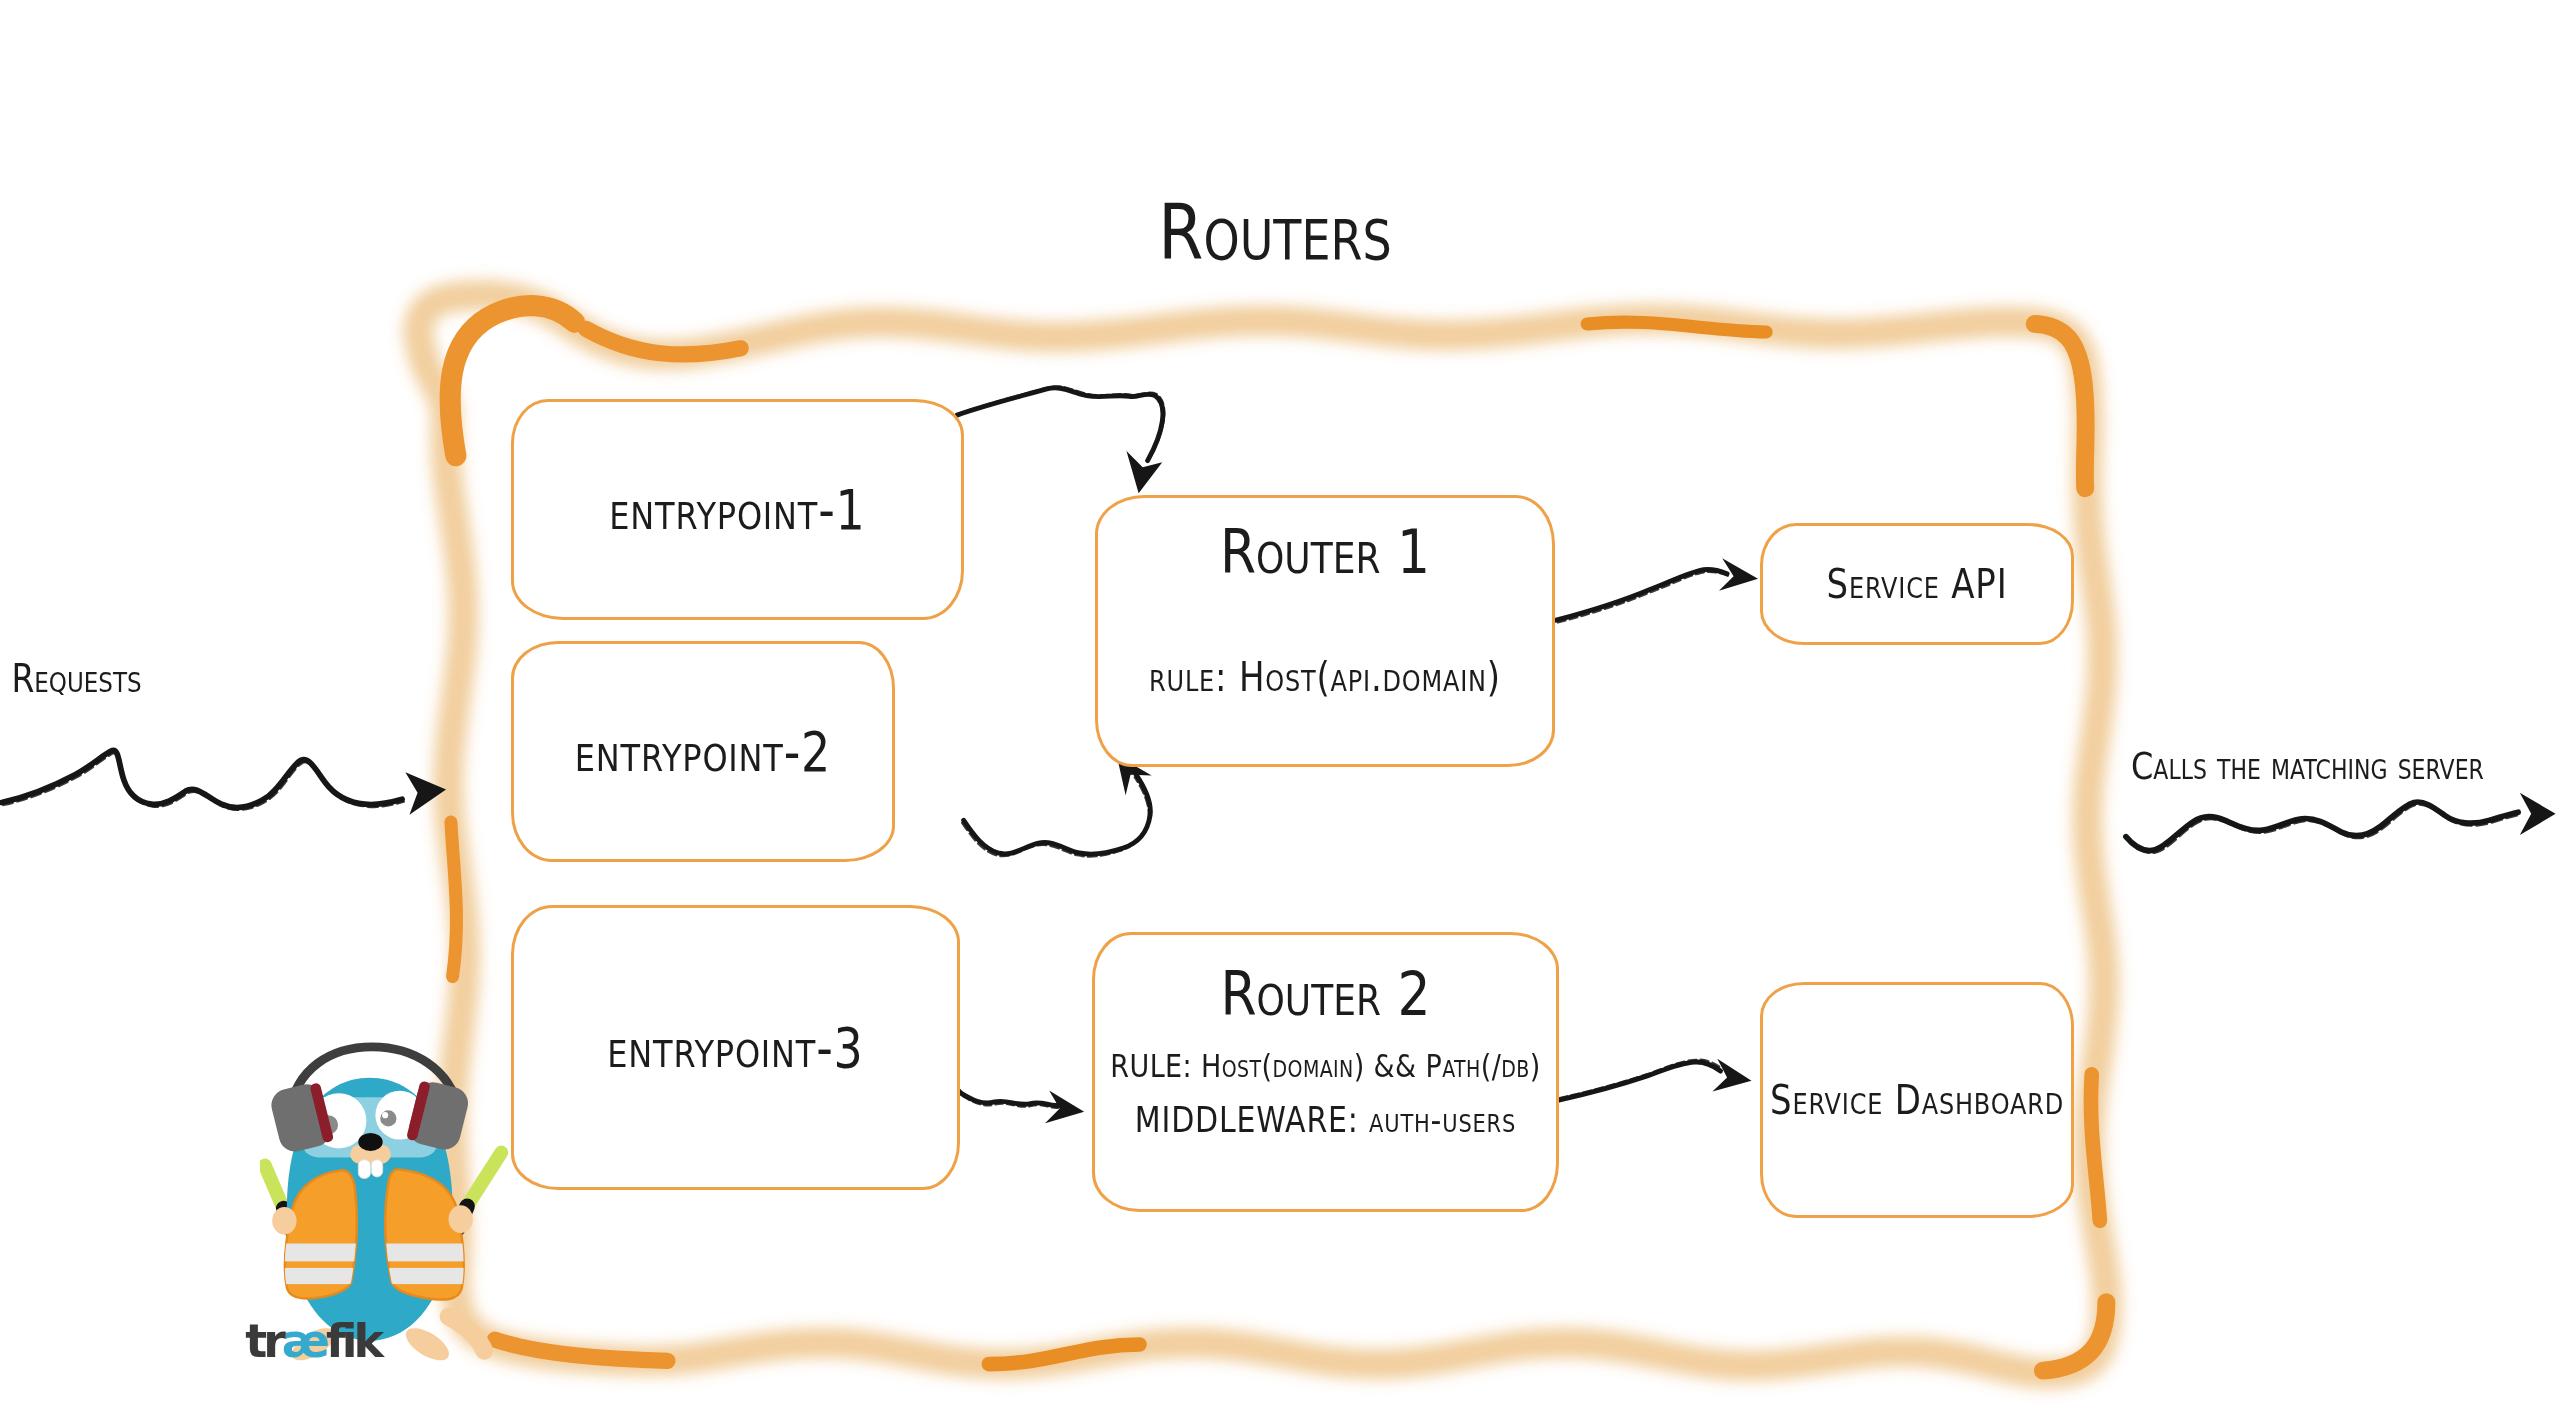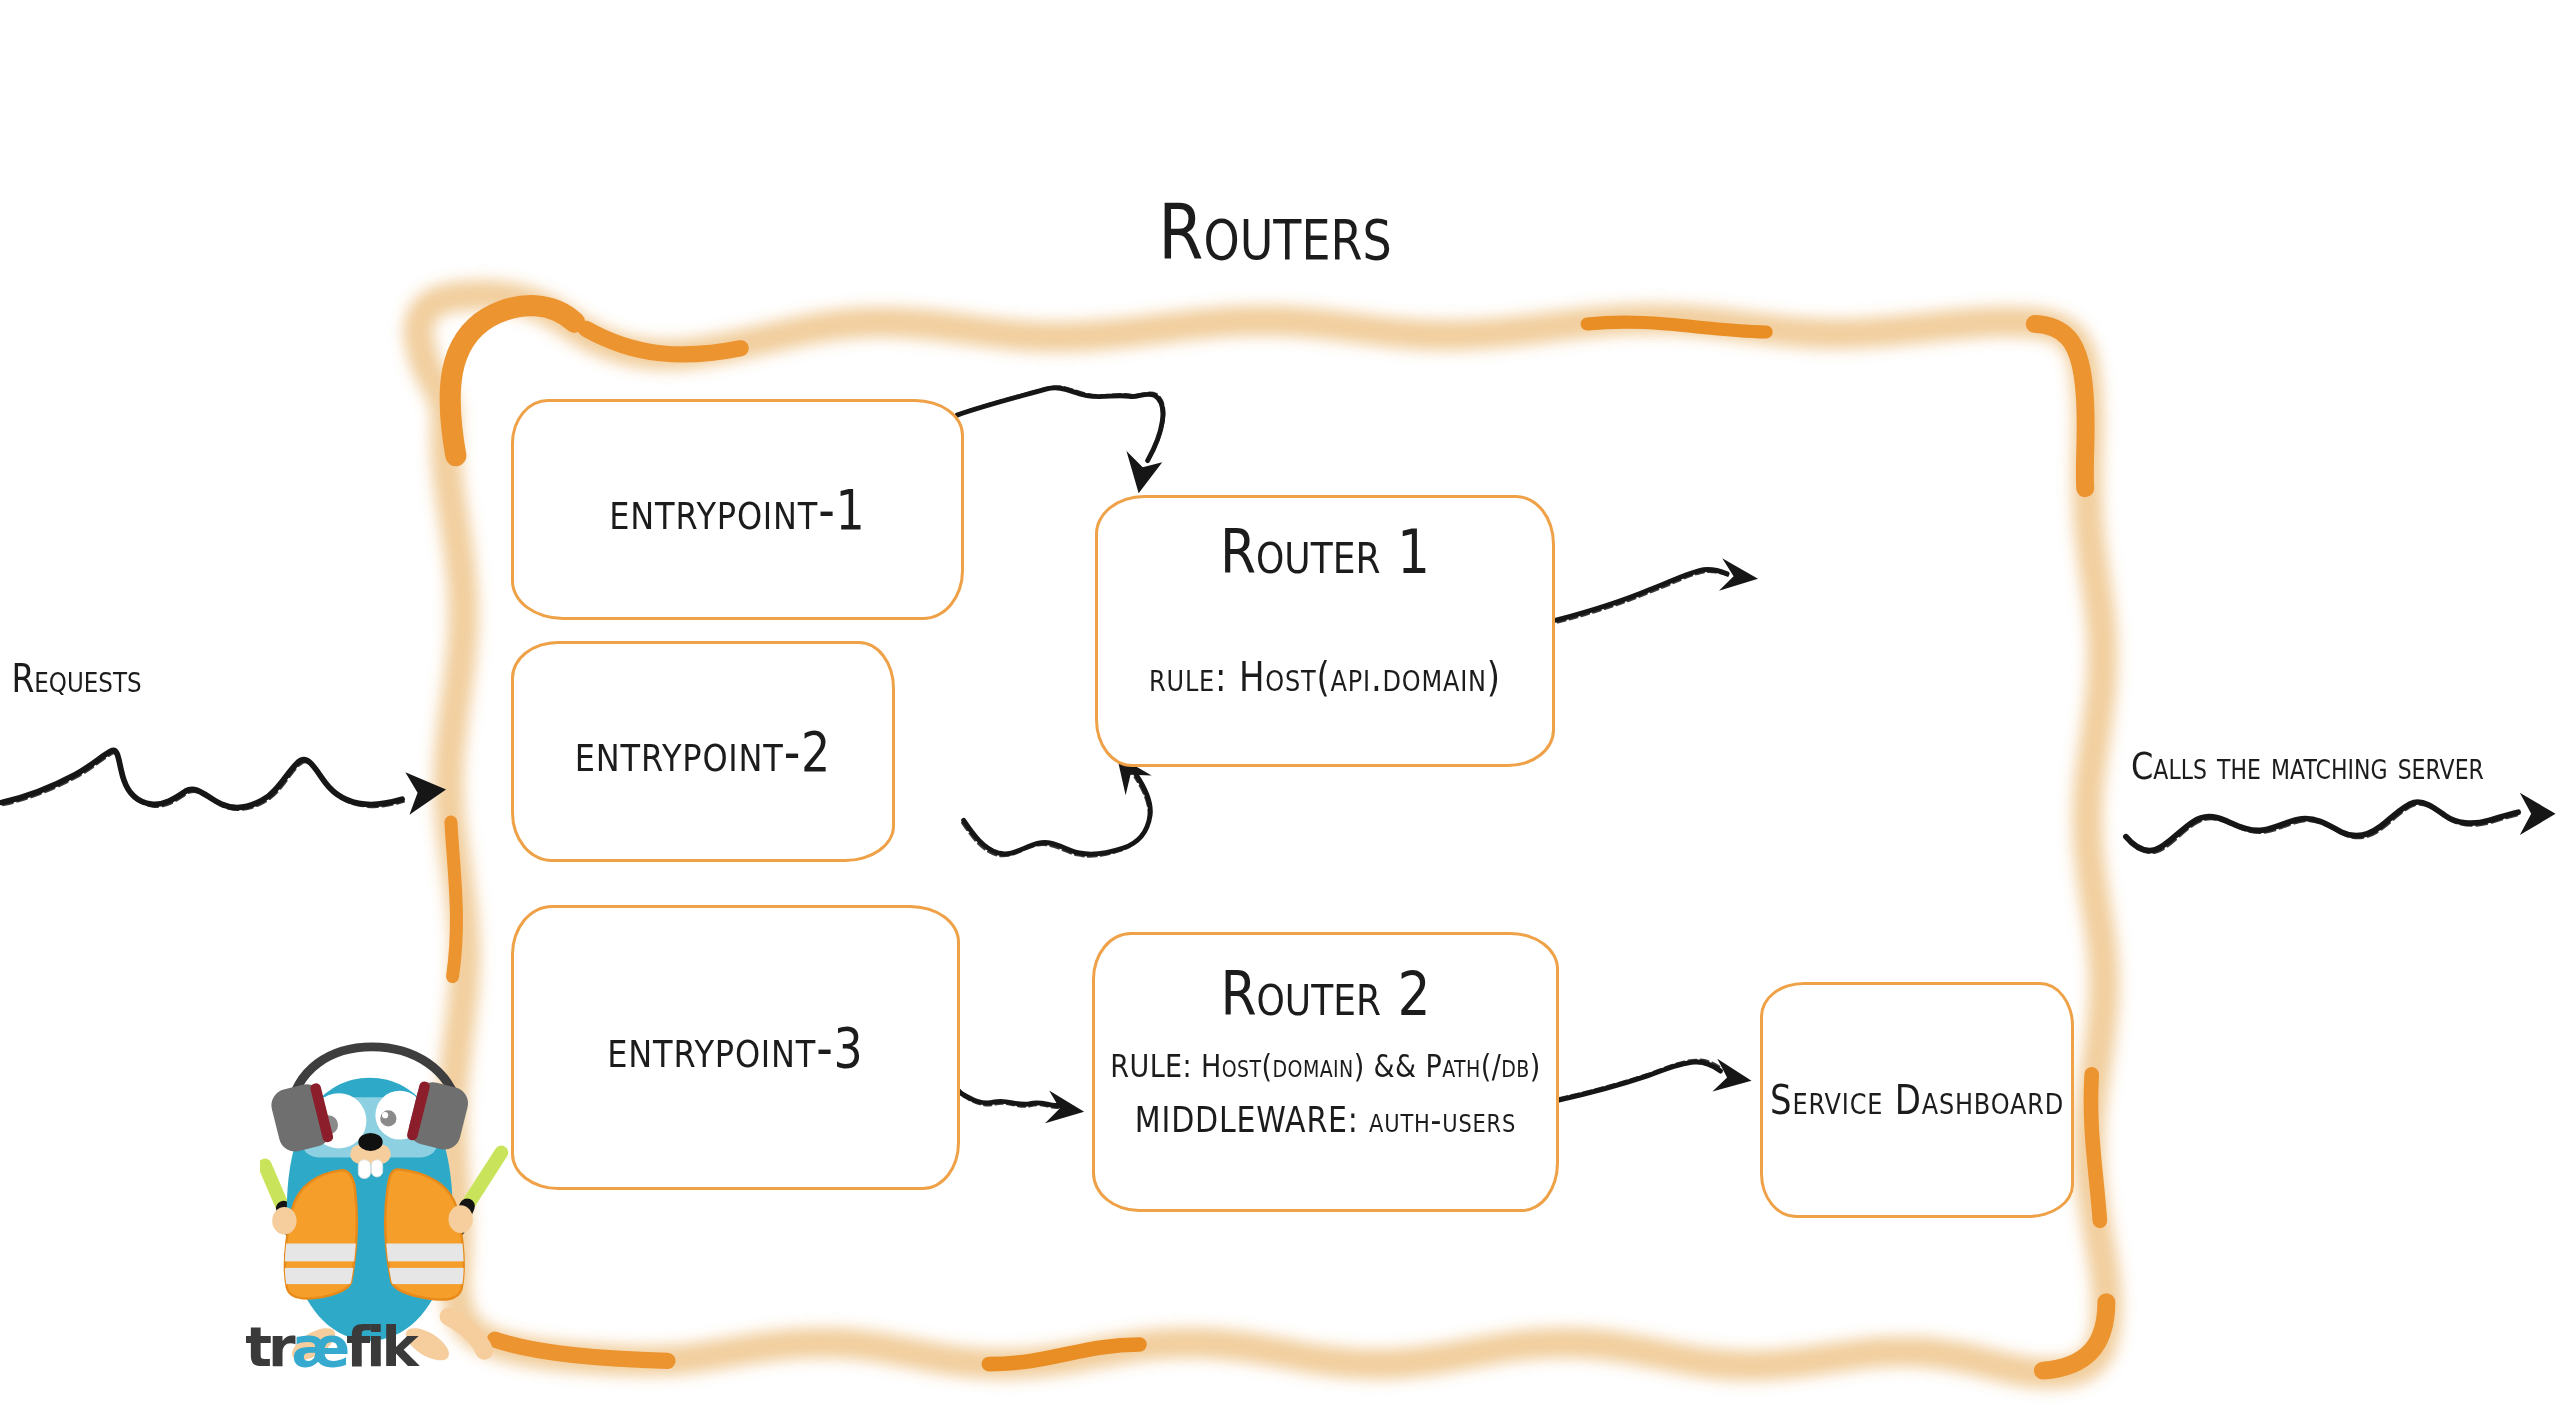--- a/index.html
+++ b/index.html
@@ -36,21 +36,21 @@
   .title{
     position:absolute;left:1275px;top:195px;transform:translateX(-50%);
     font-size:65px;white-space:nowrap;
   }
   .requests{position:absolute;left:11.4px;top:659px;font-size:33px;white-space:nowrap;}
   .calls{position:absolute;left:2131px;top:747px;font-size:32px;white-space:nowrap;}
 
   .logo{position:absolute;left:260px;top:1006px;width:269px;}
   .gopher{position:absolute;left:0;top:0;}
   .wordmark{
-    position:absolute;left:-14.7px;top:308px;font-size:56px;font-weight:bold;
+    position:absolute;left:-14.7px;top:308px;font-size:46px;font-weight:bold;
     letter-spacing:-4.1px;color:#3A3A3A;white-space:nowrap;text-align:right;
   }
   .wordmark .ae{color:#35A9CE;}
 </style>
 </head>
 <body>
 
 <div id="canvas">
 
   <svg id="bg" width="2576" height="1408" viewBox="0 0 3165 1730">
@@ -204,20 +204,23 @@
   <div class="node r1">
     <span class="router-title sc tall">Router 1</span>
     <span class="r1-rule sc tall">rule: Host(api.domain)</span>
   </div>
   <div class="node r2">
     <span class="router-title sc tall">Router 2</span>
     <span class="r2-rule sc tall">RULE: Host(domain) &amp;&amp; Path(/db)</span>
     <span class="r2-mw sc tall">MIDDLEWARE: auth-users</span>
   </div>
 
+  <div class="node s1">
+    <span class="svc-label sc tall">Service API</span>
+  </div>
   <div class="node s2">
     <span class="svc-label sc tall">Service Dashboard</span>
   </div>
 
   <div class="logo">
     <svg class="gopher" width="260" height="358" viewBox="0 0 320 440">
 
       <line x1="6" y1="196" x2="30" y2="252" stroke="#C9E45B" stroke-width="17" stroke-linecap="round"></line>
       <line x1="297" y1="180" x2="254" y2="247" stroke="#C9E45B" stroke-width="17" stroke-linecap="round"></line>
       <line x1="29" y1="249" x2="40" y2="277" stroke="#141414" stroke-width="19" stroke-linecap="round"></line>

